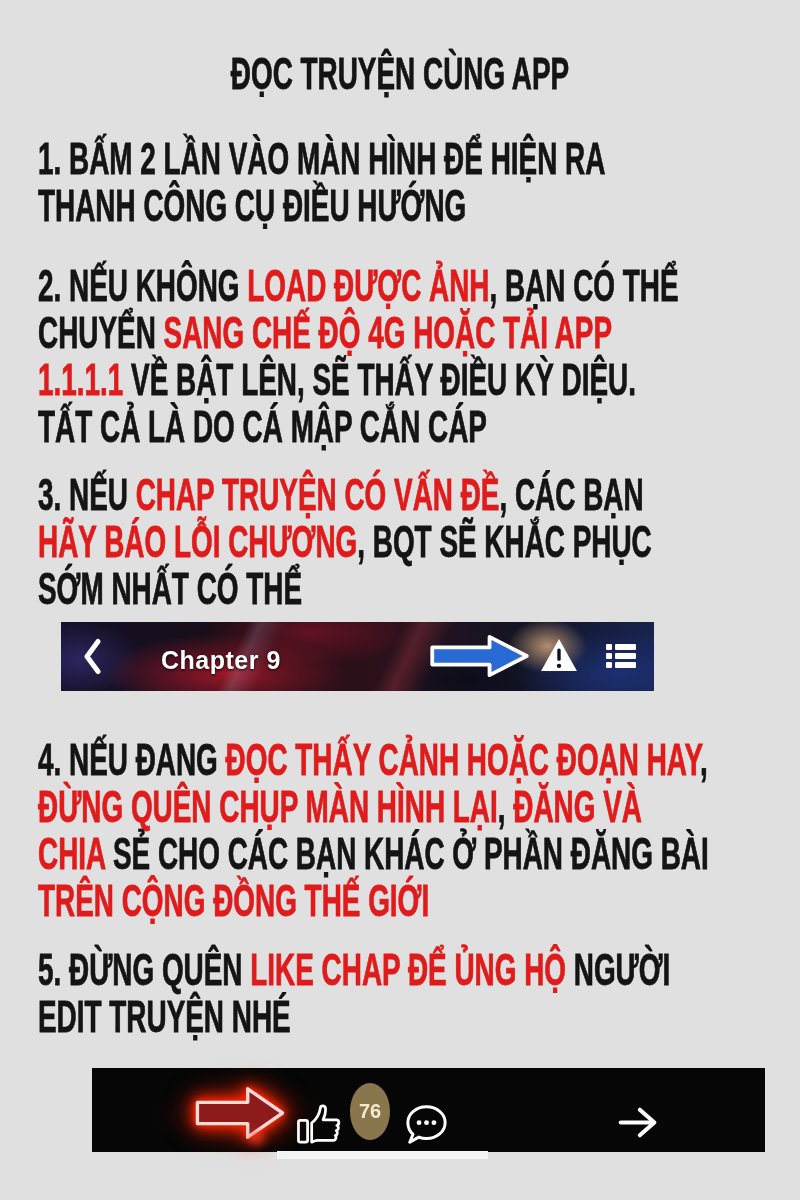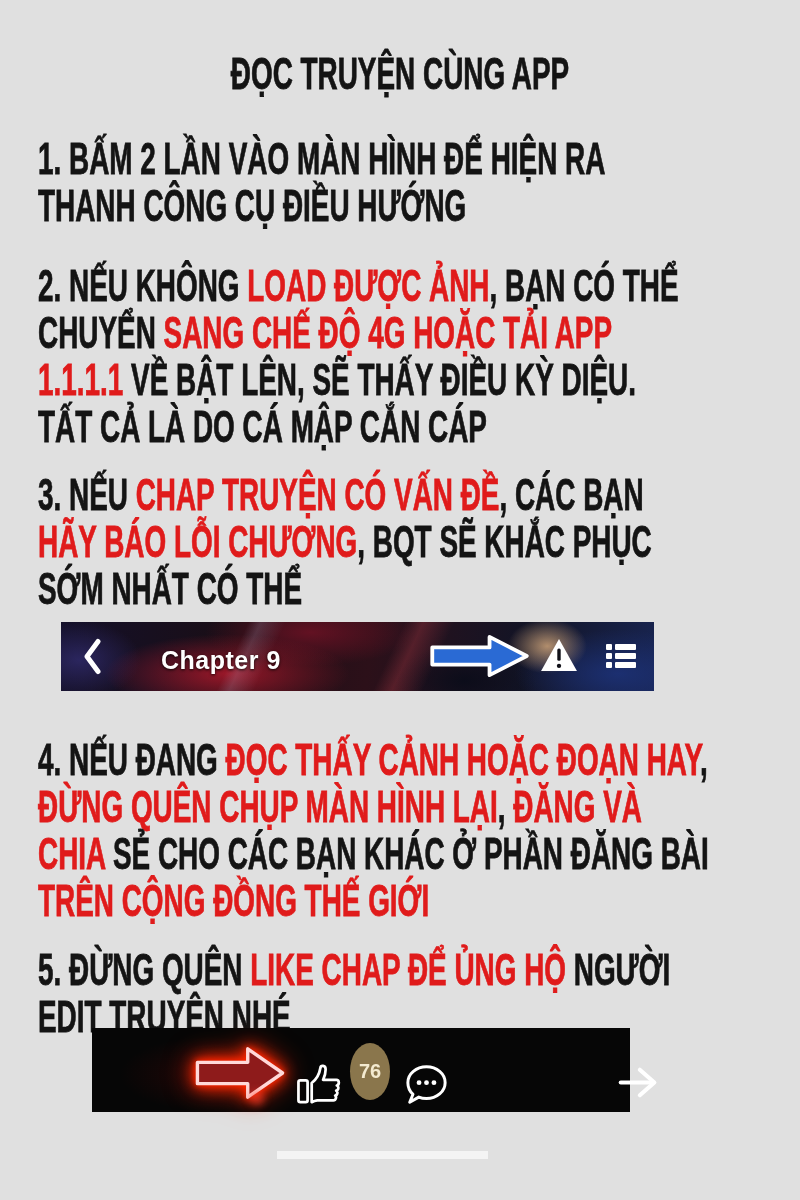--- a/index.html
+++ b/index.html
@@ -64,21 +64,21 @@
   }
   .blue-arrow{position:absolute;left:368px;top:13px;width:102px;height:42px;z-index:2;}
   .blue-arrow-shape{fill:var(--blue-arrow,#2a6ad4);stroke:#fff;stroke-width:4;stroke-linejoin:round;}
   .warning{position:absolute;left:479px;top:16px;width:38px;height:34px;z-index:2;}
   .menu-icon{position:absolute;left:545px;top:21px;width:30px;height:26px;z-index:2;}
   .white-stroke{stroke:#fff;fill:none;stroke-linecap:round;stroke-linejoin:round;}
   .white-fill{fill:#fff;}
 
   
   .bottom-bar{
-    position:absolute;left:92px;top:1028px;width:538px;height:84px;
+    position:absolute;left:92px;top:1068px;width:673px;height:84px;
     background:
       radial-gradient(120px 50px at 22% 55%, rgba(90,8,8,.35), transparent 75%),
       #060606;
     overflow:visible;
   }
   .red-arrow{
     position:absolute;left:101px;top:15px;width:94px;height:60px;
     filter:drop-shadow(0 0 3px var(--red-arrow-glow,#ff2600))
            drop-shadow(0 0 7px var(--red-arrow-glow,#ff2600))
            drop-shadow(0 0 12px rgba(255,40,0,.75));

